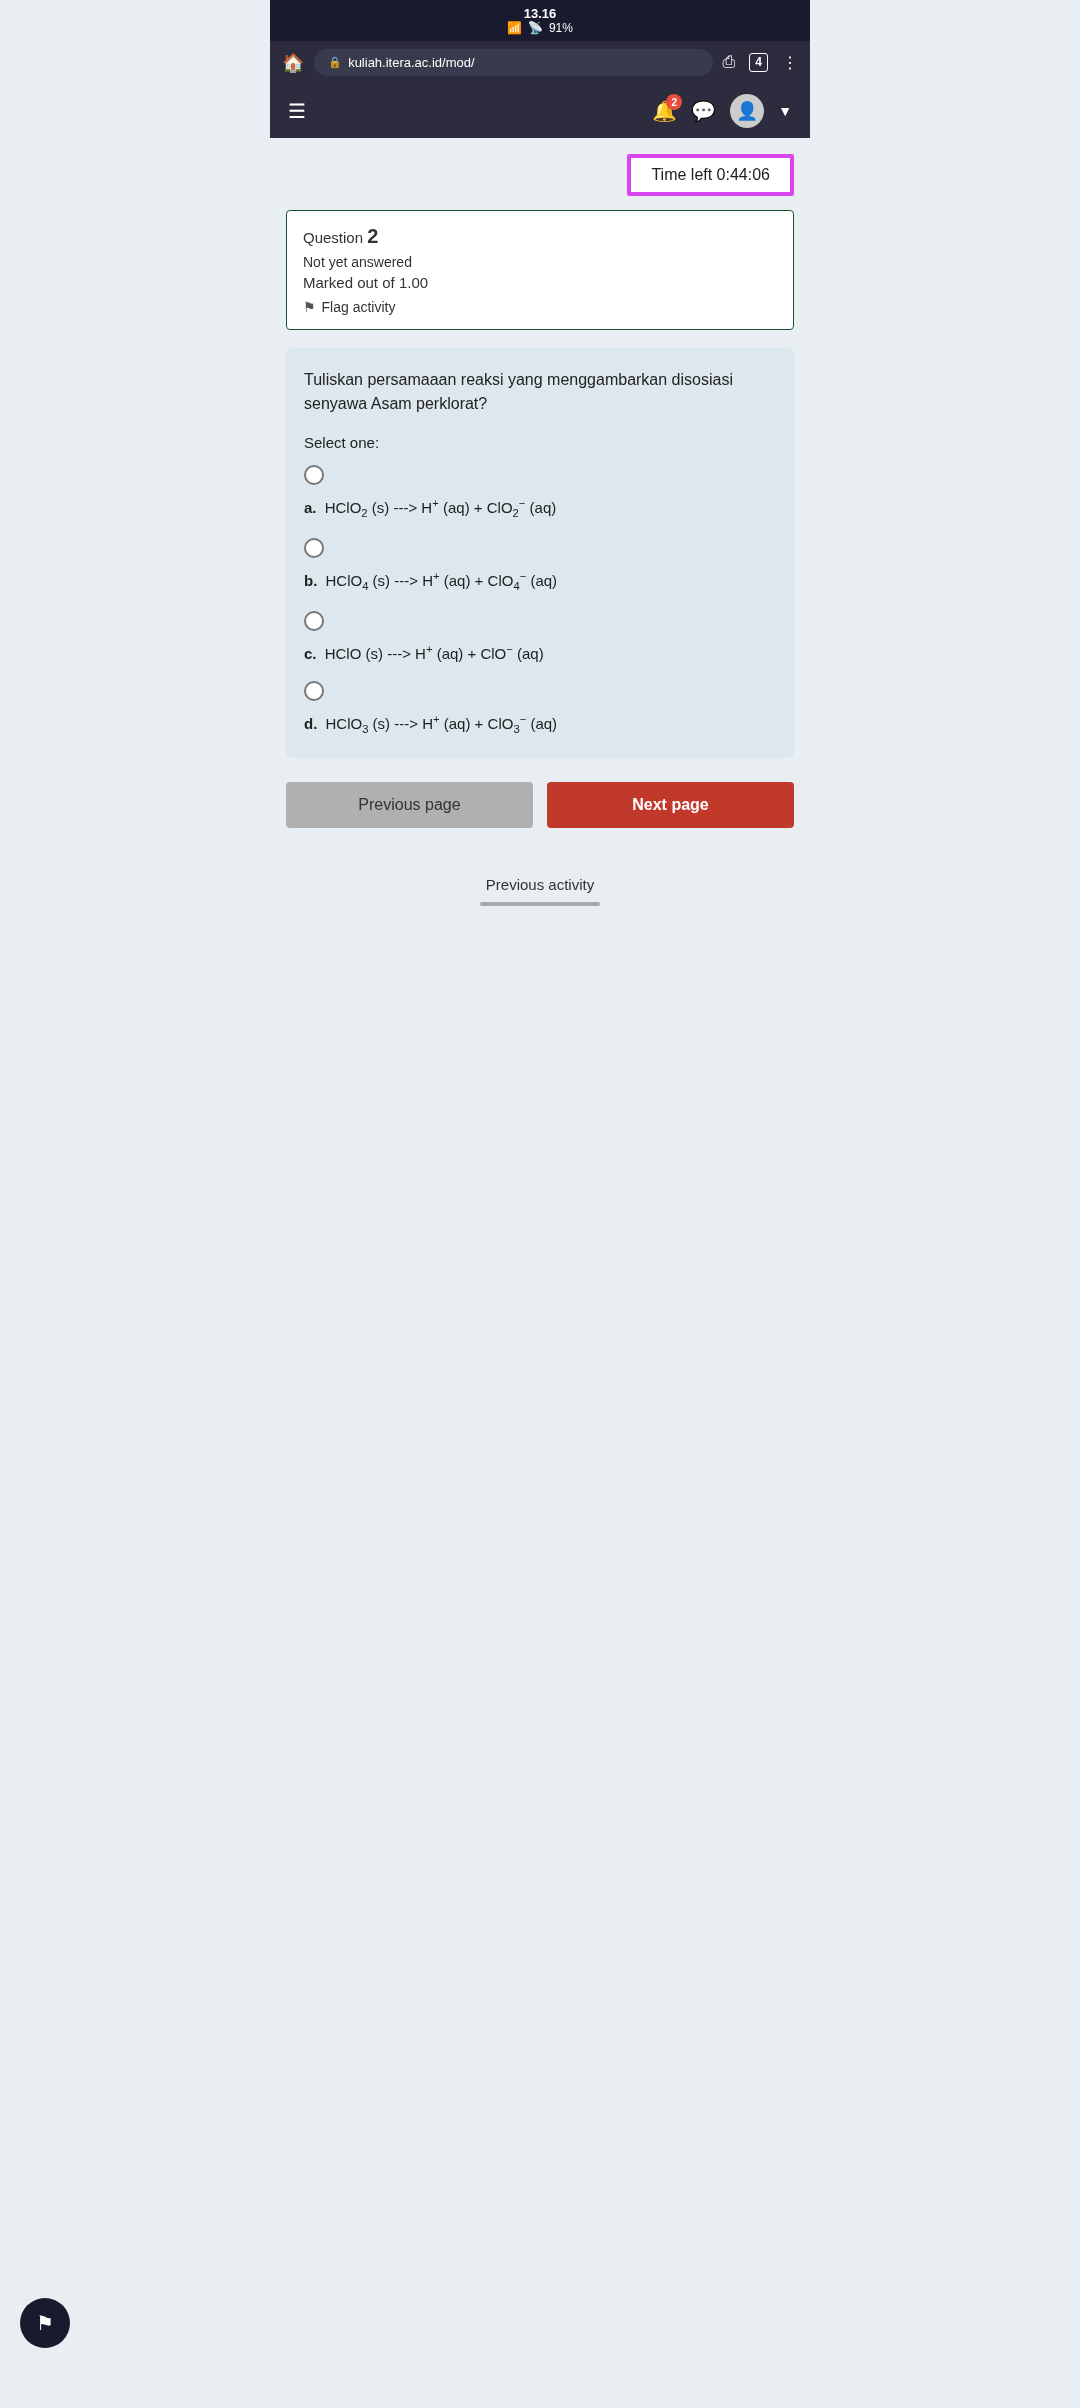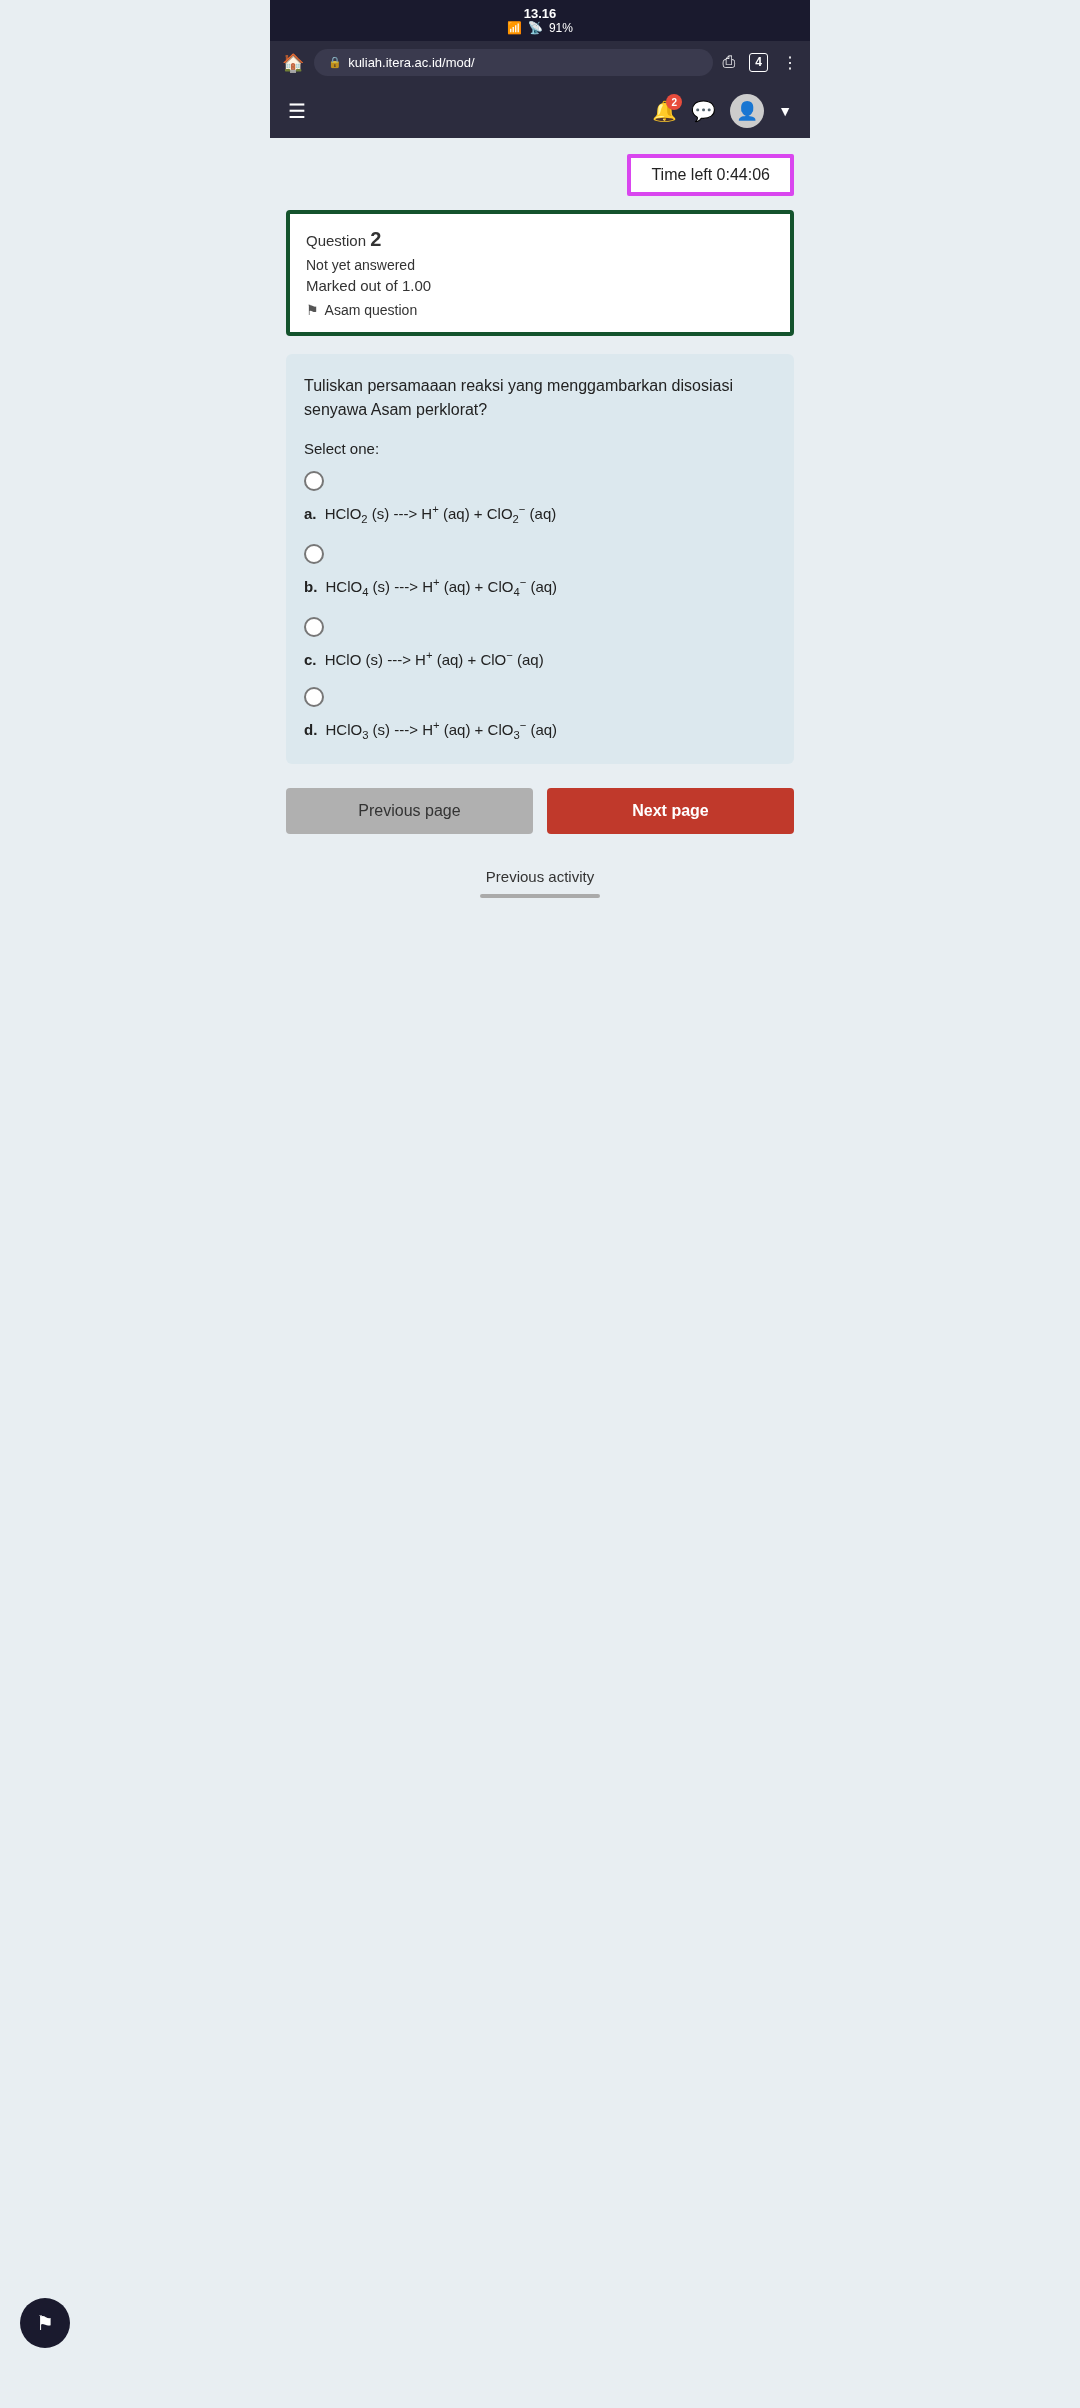--- a/index.html
+++ b/index.html
@@ -135,21 +135,21 @@
       color: #222;
       padding: 8px 20px;
       font-size: 16px;
       border-radius: 2px;
       background: white;
     }
 
     
     .question-info-card {
       background: white;
-      border: 4px solid #14532d;
+      border: 1px solid #14532d;
       border-radius: 4px;
       padding: 14px 16px;
       margin-bottom: 18px;
     }
     .question-label {
       font-size: 15px;
       color: #333;
       margin-bottom: 6px;
     }
     .question-label strong {
@@ -237,21 +237,21 @@
     }
     sub, sup {
       font-size: 0.75em;
     }
 
     
     .nav-buttons {
       display: flex;
       justify-content: space-between;
       gap: 14px;
-      margin-bottom: 8px;
+      margin-bottom: 22px;
     }
     .btn-prev {
       background: #b0b0b0;
       color: #333;
       border: none;
       border-radius: 4px;
       padding: 14px 28px;
       font-size: 16px;
       cursor: pointer;
       flex: 1;
@@ -351,21 +351,21 @@
 
   <div class="question-info-card">
     <div class="question-label">
       <span>Question</span>
       <strong>2</strong>
     </div>
     <div class="question-status">Not yet answered</div>
     <div class="question-marks">Marked out of 1.00</div>
     <div class="flag-question">
       <span class="flag-icon">⚑</span>
-      <span>Asam question</span>
+      <span>Flag activity</span>
     </div>
   </div>
 
   <div class="question-card">
     <p class="question-text">Tuliskan persamaaan reaksi yang menggambarkan disosiasi senyawa Asam perklorat?</p>
     <p class="select-one-label">Select one:</p>
 
     <ul class="options-list">
 
       <li class="option-item">

